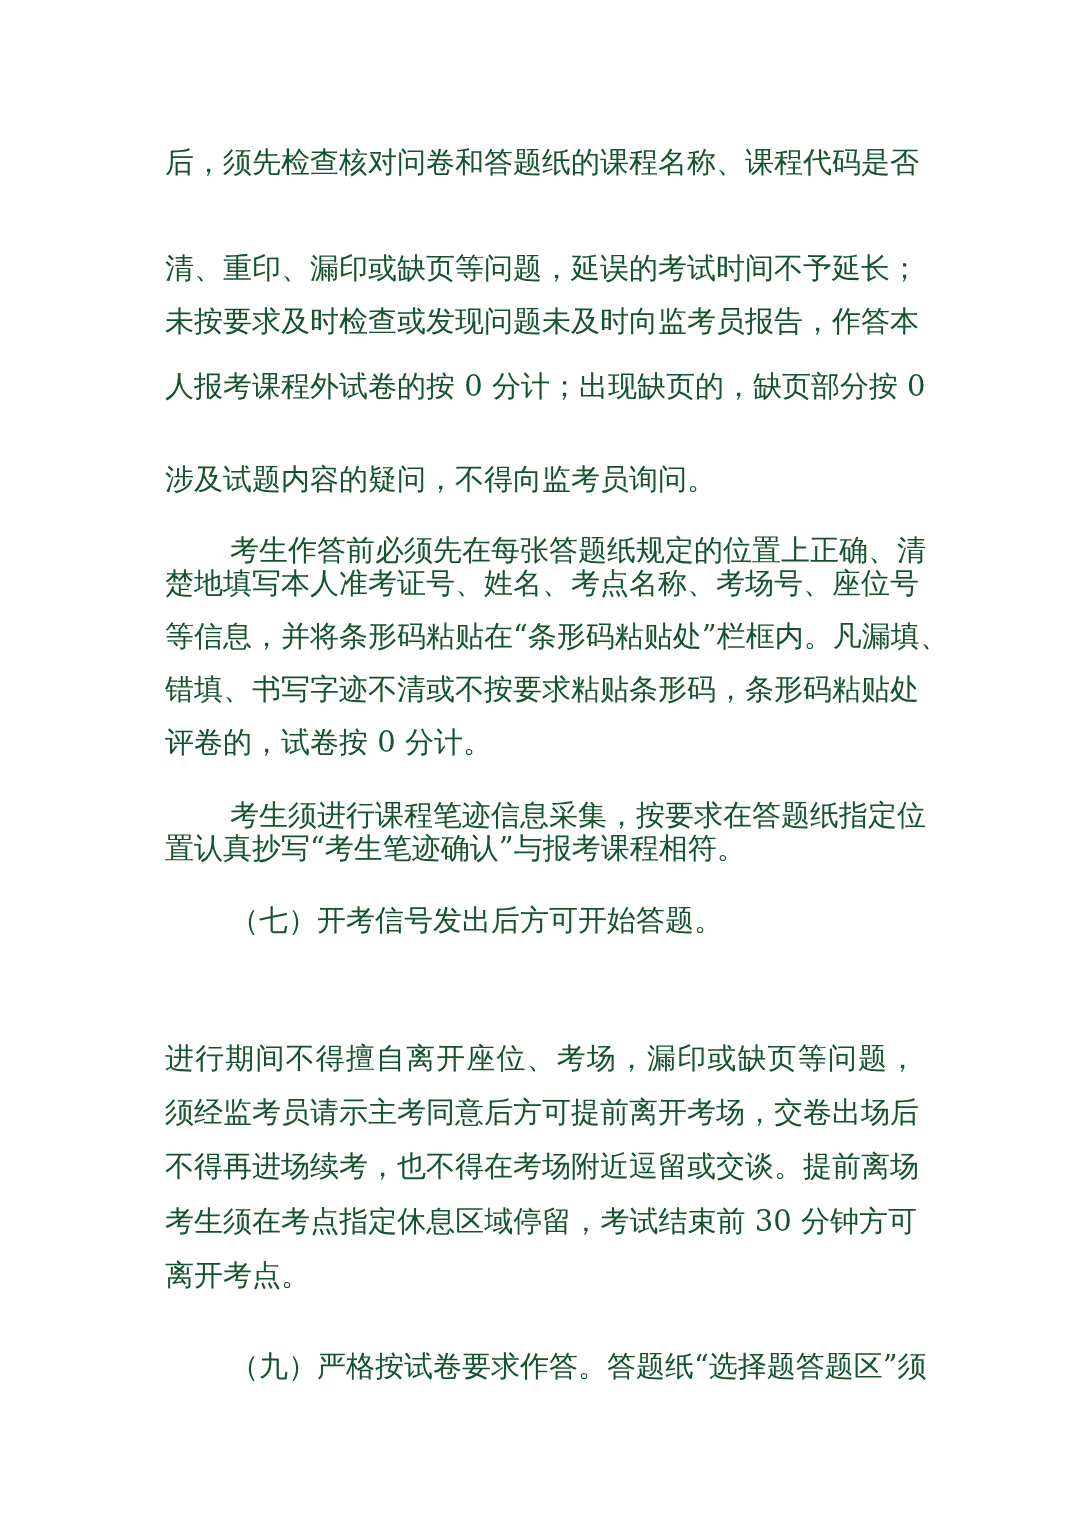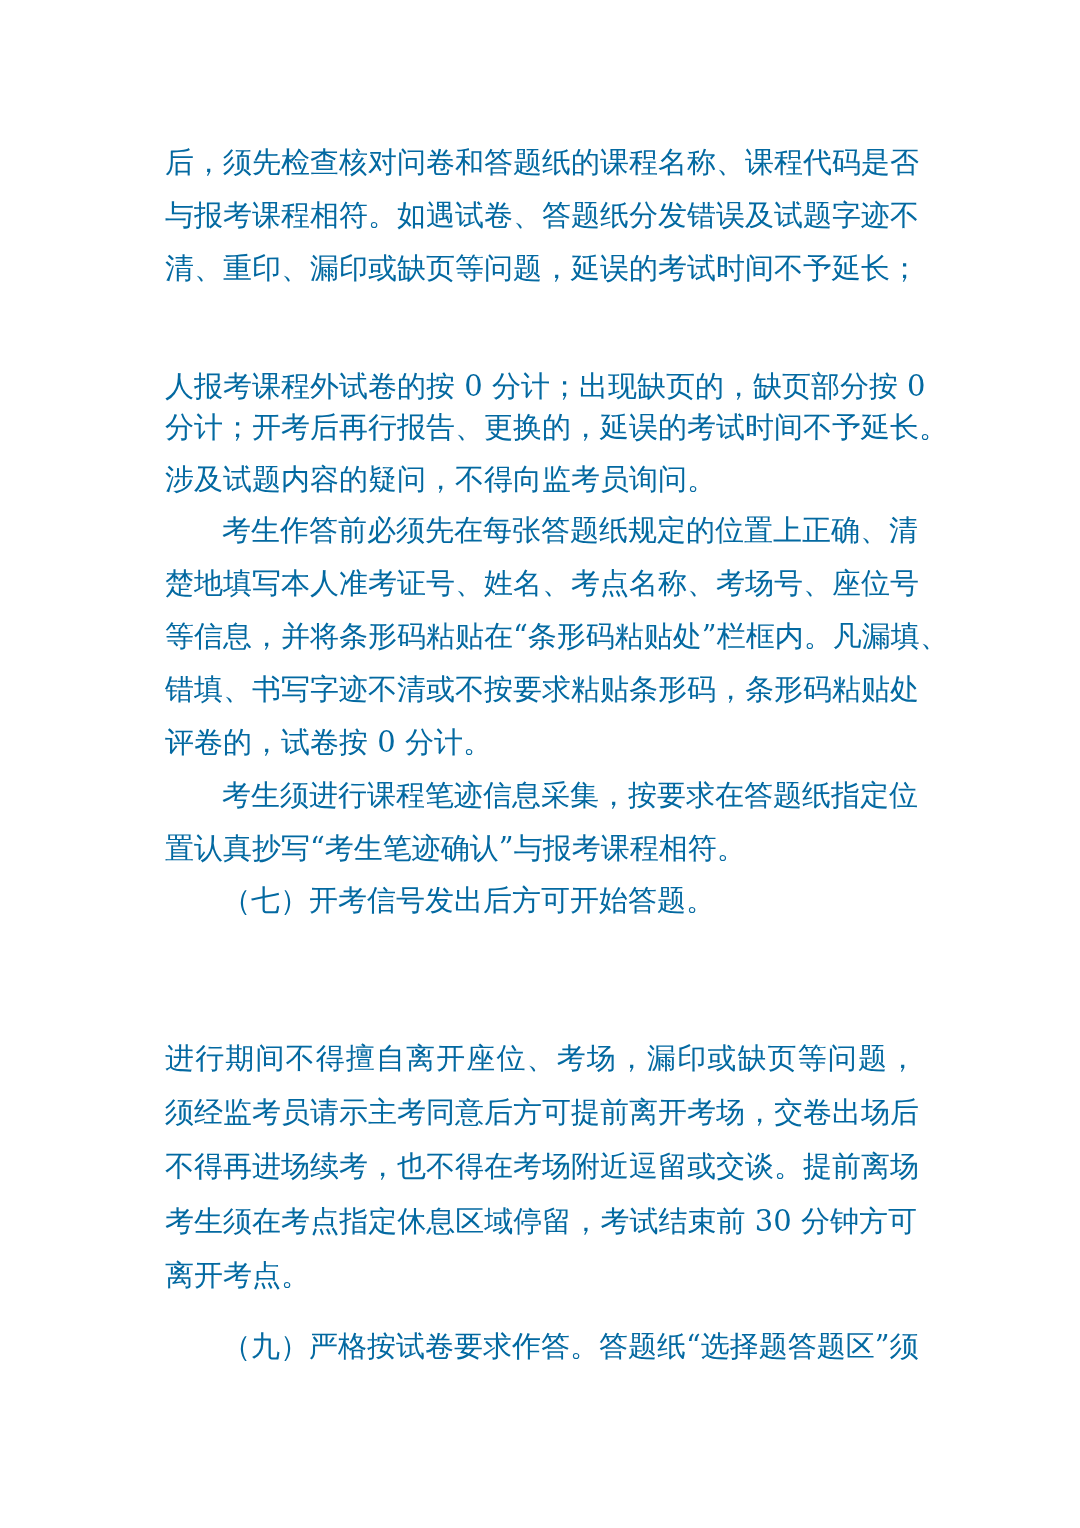--- a/index.html
+++ b/index.html
@@ -4,39 +4,38 @@
 <style>
   html, body { margin: 0; padding: 0; background: #ffffff; }
   body { width: 1080px; height: 1528px; position: relative; overflow: hidden; }
   .page { position: absolute; left: 0; top: 0; width: 1080px; height: 1528px; background: #fff; }
   .line {
     position: absolute;
     left: 165px;
     width: 752px;
     font-family: "DejaVu Serif", "Liberation Serif", serif;
     font-size: 29px;
-    color: #0369a1;
+    color: #14532d;
     white-space: nowrap;
     text-align: justify;
     text-align-last: justify;
     line-height: 40px;
     letter-spacing: 0px;
   }
   .line.last { text-align-last: left; }
-  .line.indent { left: 222px; width: 695px; }
+  .line.indent { left: 230px; width: 695px; margin-top: 20px; }
 </style>
 </head>
 <body>
 
 <div class="page">
   <div class="line" style="top:142px">后，须先检查核对问卷和答题纸的课程名称、课程代码是否</div>
-  <div class="line" style="top:195px">与报考课程相符。如遇试卷、答题纸分发错误及试题字迹不</div>
   <div class="line" style="top:248px">清、重印、漏印或缺页等问题，延误的考试时间不予延长；</div>
+  <div class="line" style="top:301px">未按要求及时检查或发现问题未及时向监考员报告，作答本</div>
   <div class="line" style="top:366px">人报考课程外试卷的按 0 分计；出现缺页的，缺页部分按 0</div>
-  <div class="line" style="top:407px">分计；开考后再行报告、更换的，延误的考试时间不予延长。</div>
   <div class="line last" style="top:459px">涉及试题内容的疑问，不得向监考员询问。</div>
 
   <div class="line indent" style="top:510px">考生作答前必须先在每张答题纸规定的位置上正确、清</div>
   <div class="line" style="top:563px">楚地填写本人准考证号、姓名、考点名称、考场号、座位号</div>
   <div class="line" style="top:616px">等信息，并将条形码粘贴在“条形码粘贴处”栏框内。凡漏填、</div>
   <div class="line" style="top:669px">错填、书写字迹不清或不按要求粘贴条形码，条形码粘贴处</div>
   <div class="line last" style="top:722px">评卷的，试卷按 0 分计。</div>
 
   <div class="line indent" style="top:775px">考生须进行课程笔迹信息采集，按要求在答题纸指定位</div>
   <div class="line last" style="top:828px">置认真抄写“考生笔迹确认”与报考课程相符。</div>

